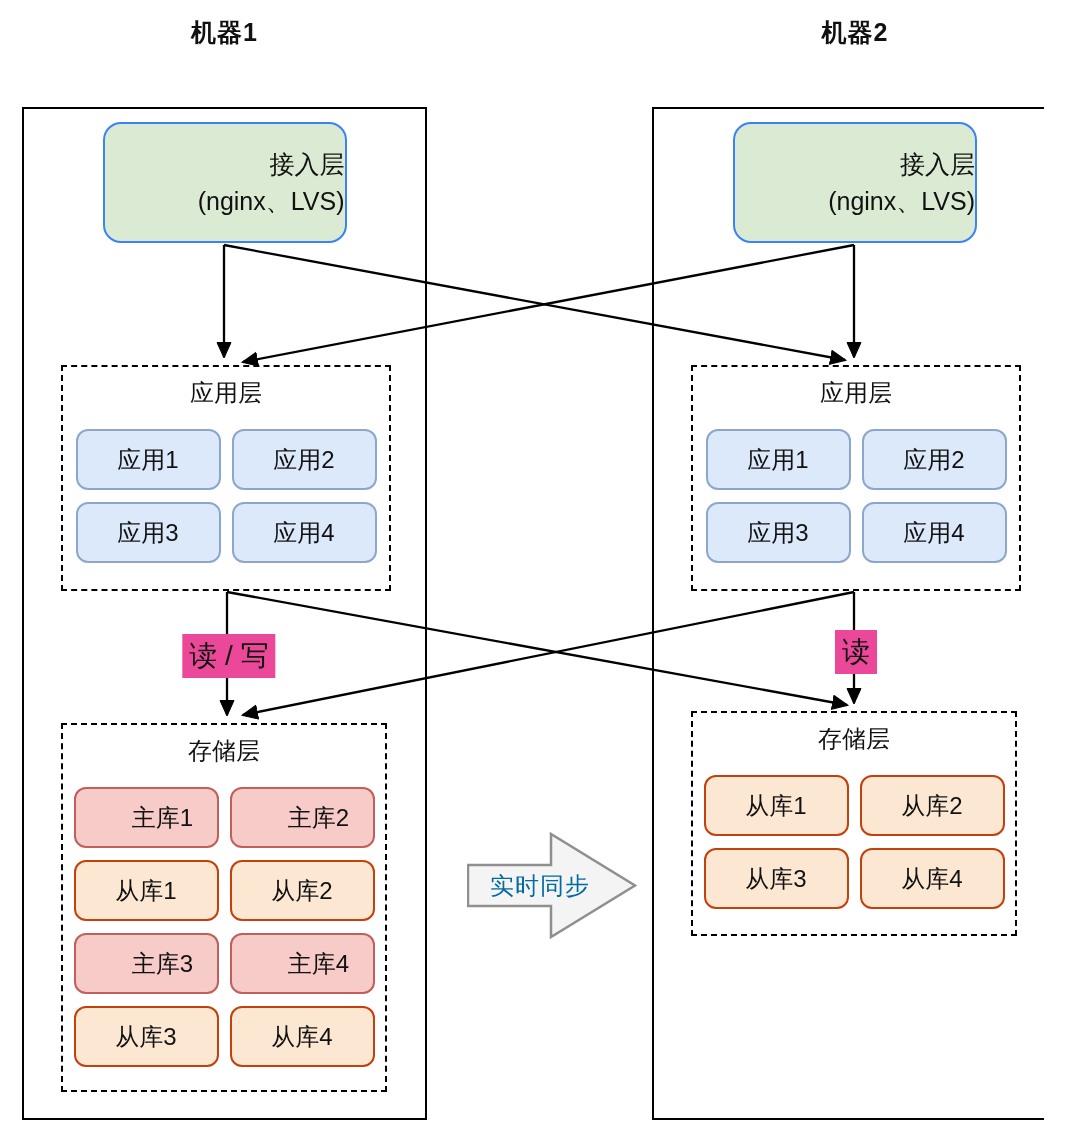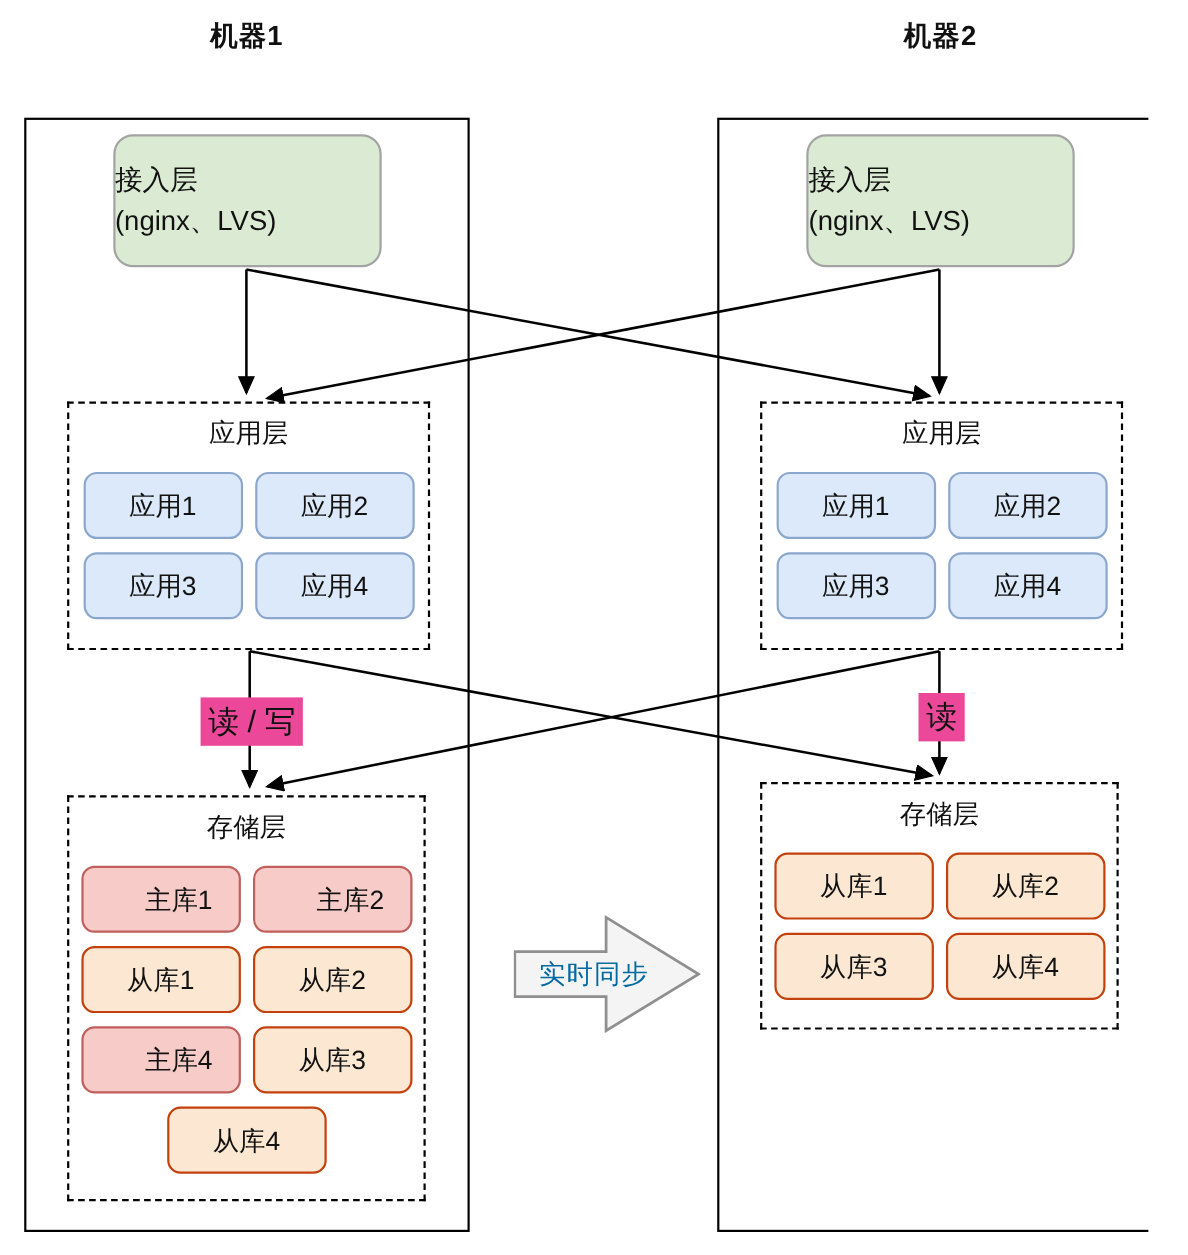--- a/index.html
+++ b/index.html
@@ -8,31 +8,31 @@
 
   .machine-title{position:absolute;top:16px;font-size:25px;font-weight:600;text-align:center;letter-spacing:1px;}
   #m1-title{left:22px;width:405px;}
   #m2-title{left:652px;width:406px;}
 
   .machine-box{position:absolute;top:107px;height:1013px;border:2.5px solid #000;box-sizing:border-box;background:#fff;}
   #machine1{left:22px;width:405px;}
   #machine2{left:652px;width:406px;}
 
   .access-box{position:absolute;top:13px;left:50%;transform:translateX(-50%);
-    width:244px;height:121px;background:#dbead3;border:2px solid #a3a3a3;border-radius:18px;
-    display:flex;flex-direction:column;align-items:flex-start;justify-content:center;
+    width:244px;height:121px;background:#dbead3;border:2px solid #3b82f6;border-radius:18px;
+    display:flex;flex-direction:column;align-items:flex-end;justify-content:center;
     font-size:25px;line-height:1.45;box-sizing:border-box;}
 
   .layer-box{position:absolute;left:37px;border:2.5px dashed #000;box-sizing:border-box;background:#fff;}
   .app-layer{top:256px;width:330px;height:226px;}
   .storage-layer{width:326px;}
   #m1-storage{top:614px;height:369px;}
   #m2-storage{top:602px;height:225px;}
 
-  .layer-title{text-align:center;font-size:24px;line-height:30px;padding-top:13px;font-weight:500;}
+  .layer-title{text-align:center;font-size:24px;line-height:30px;padding-top:13px;font-weight:500;font-family:Liberation Mono, monospace;}
   .node-grid{display:flex;flex-wrap:wrap;justify-content:center;column-gap:11px;row-gap:12px;margin-top:19px;}
   .node{width:145px;height:61px;border-radius:12px;display:flex;align-items:center;justify-content:center;
     font-size:24px;box-sizing:border-box;font-weight:500;}
   .node.app{background:#dce9fa;border:2px solid #8ca7ce;}
   .node.master{background:#f7cbc8;border:2px solid #c05f5b;padding-left:33px;}
   .node.slave{background:#fce8d2;border:2px solid #c2410c;}
 
   #connector-layer{position:absolute;left:0;top:0;width:1080px;height:1141px;z-index:5;pointer-events:none;}
 
   .edge-label{position:absolute;z-index:6;background:#ec4899;font-size:28px;padding:3px 7px;
@@ -69,20 +69,21 @@
       </div>
     </div>
 
     <div class="layer-box storage-layer" id="m1-storage">
       <div class="layer-title">存储层</div>
       <div class="node-grid">
         <div class="node master">主库1</div>
         <div class="node master">主库2</div>
         <div class="node slave">从库1</div>
         <div class="node slave">从库2</div>
+        <div class="node master">主库3</div>
         <div class="node master">主库4</div>
         <div class="node slave">从库3</div>
         <div class="node slave">从库4</div>
       </div>
     </div>
   </div>
 
   <div class="machine-box" id="machine2">
     <div class="access-box">
       <div>接入层</div>

